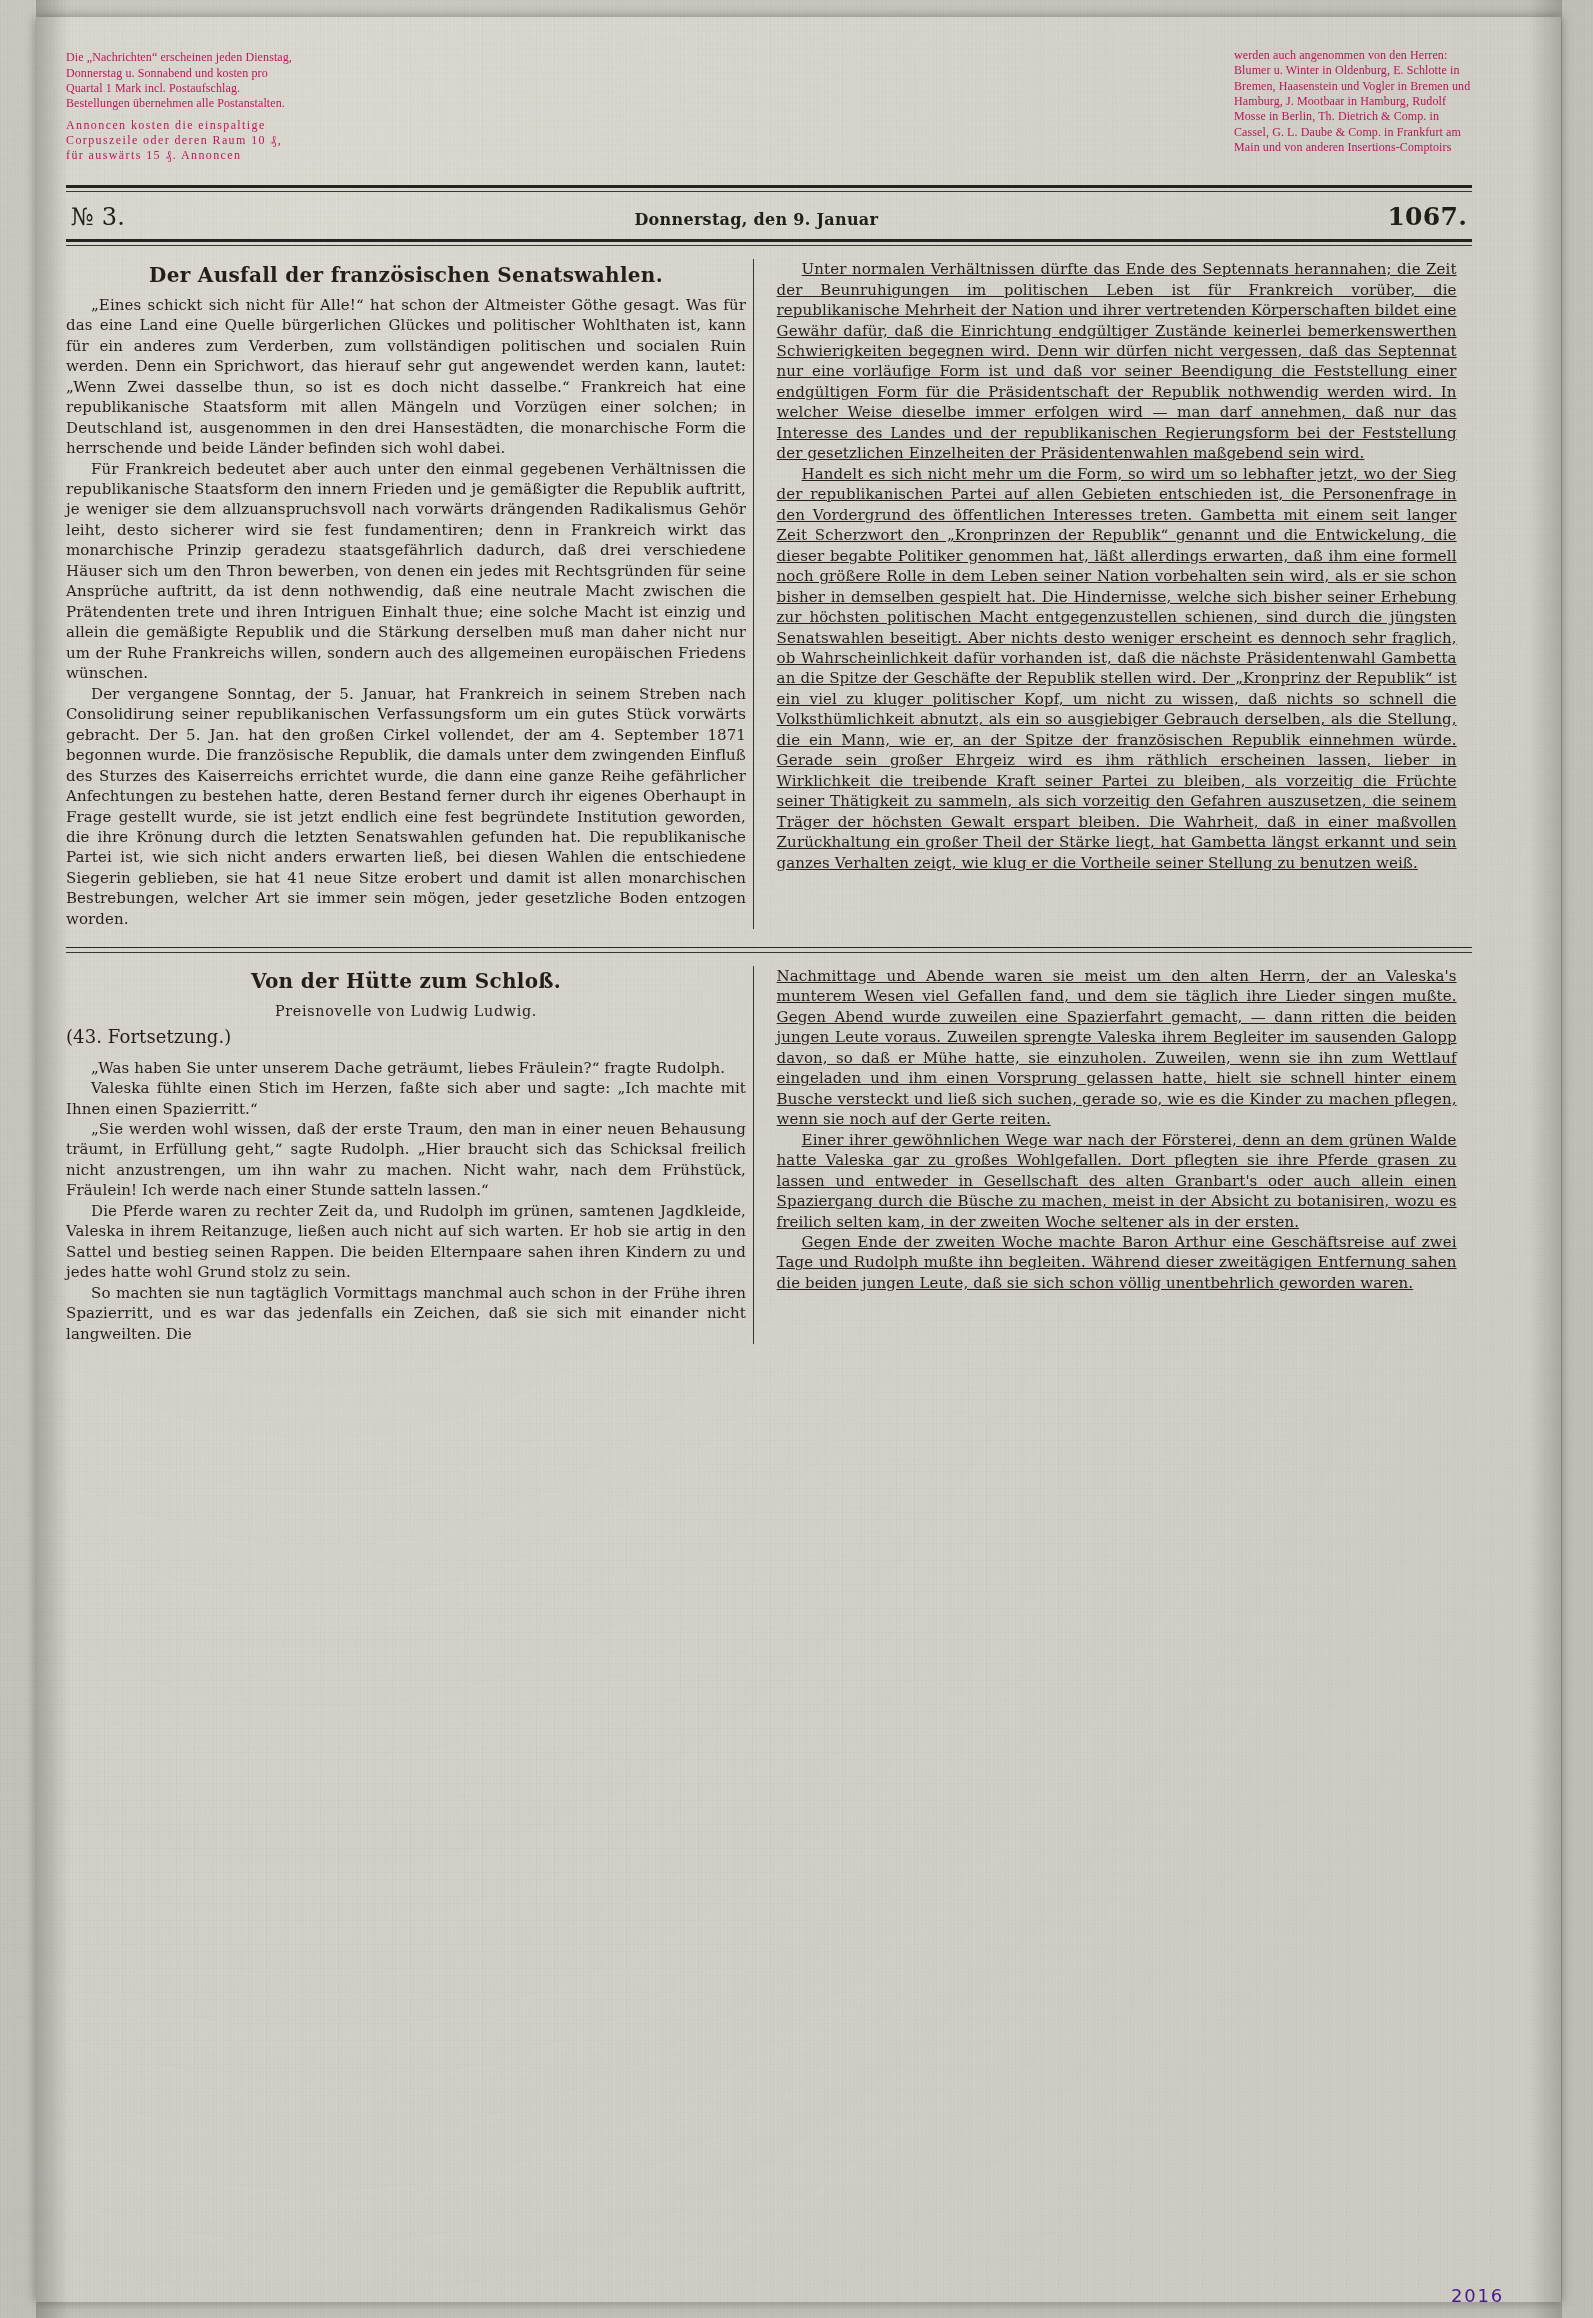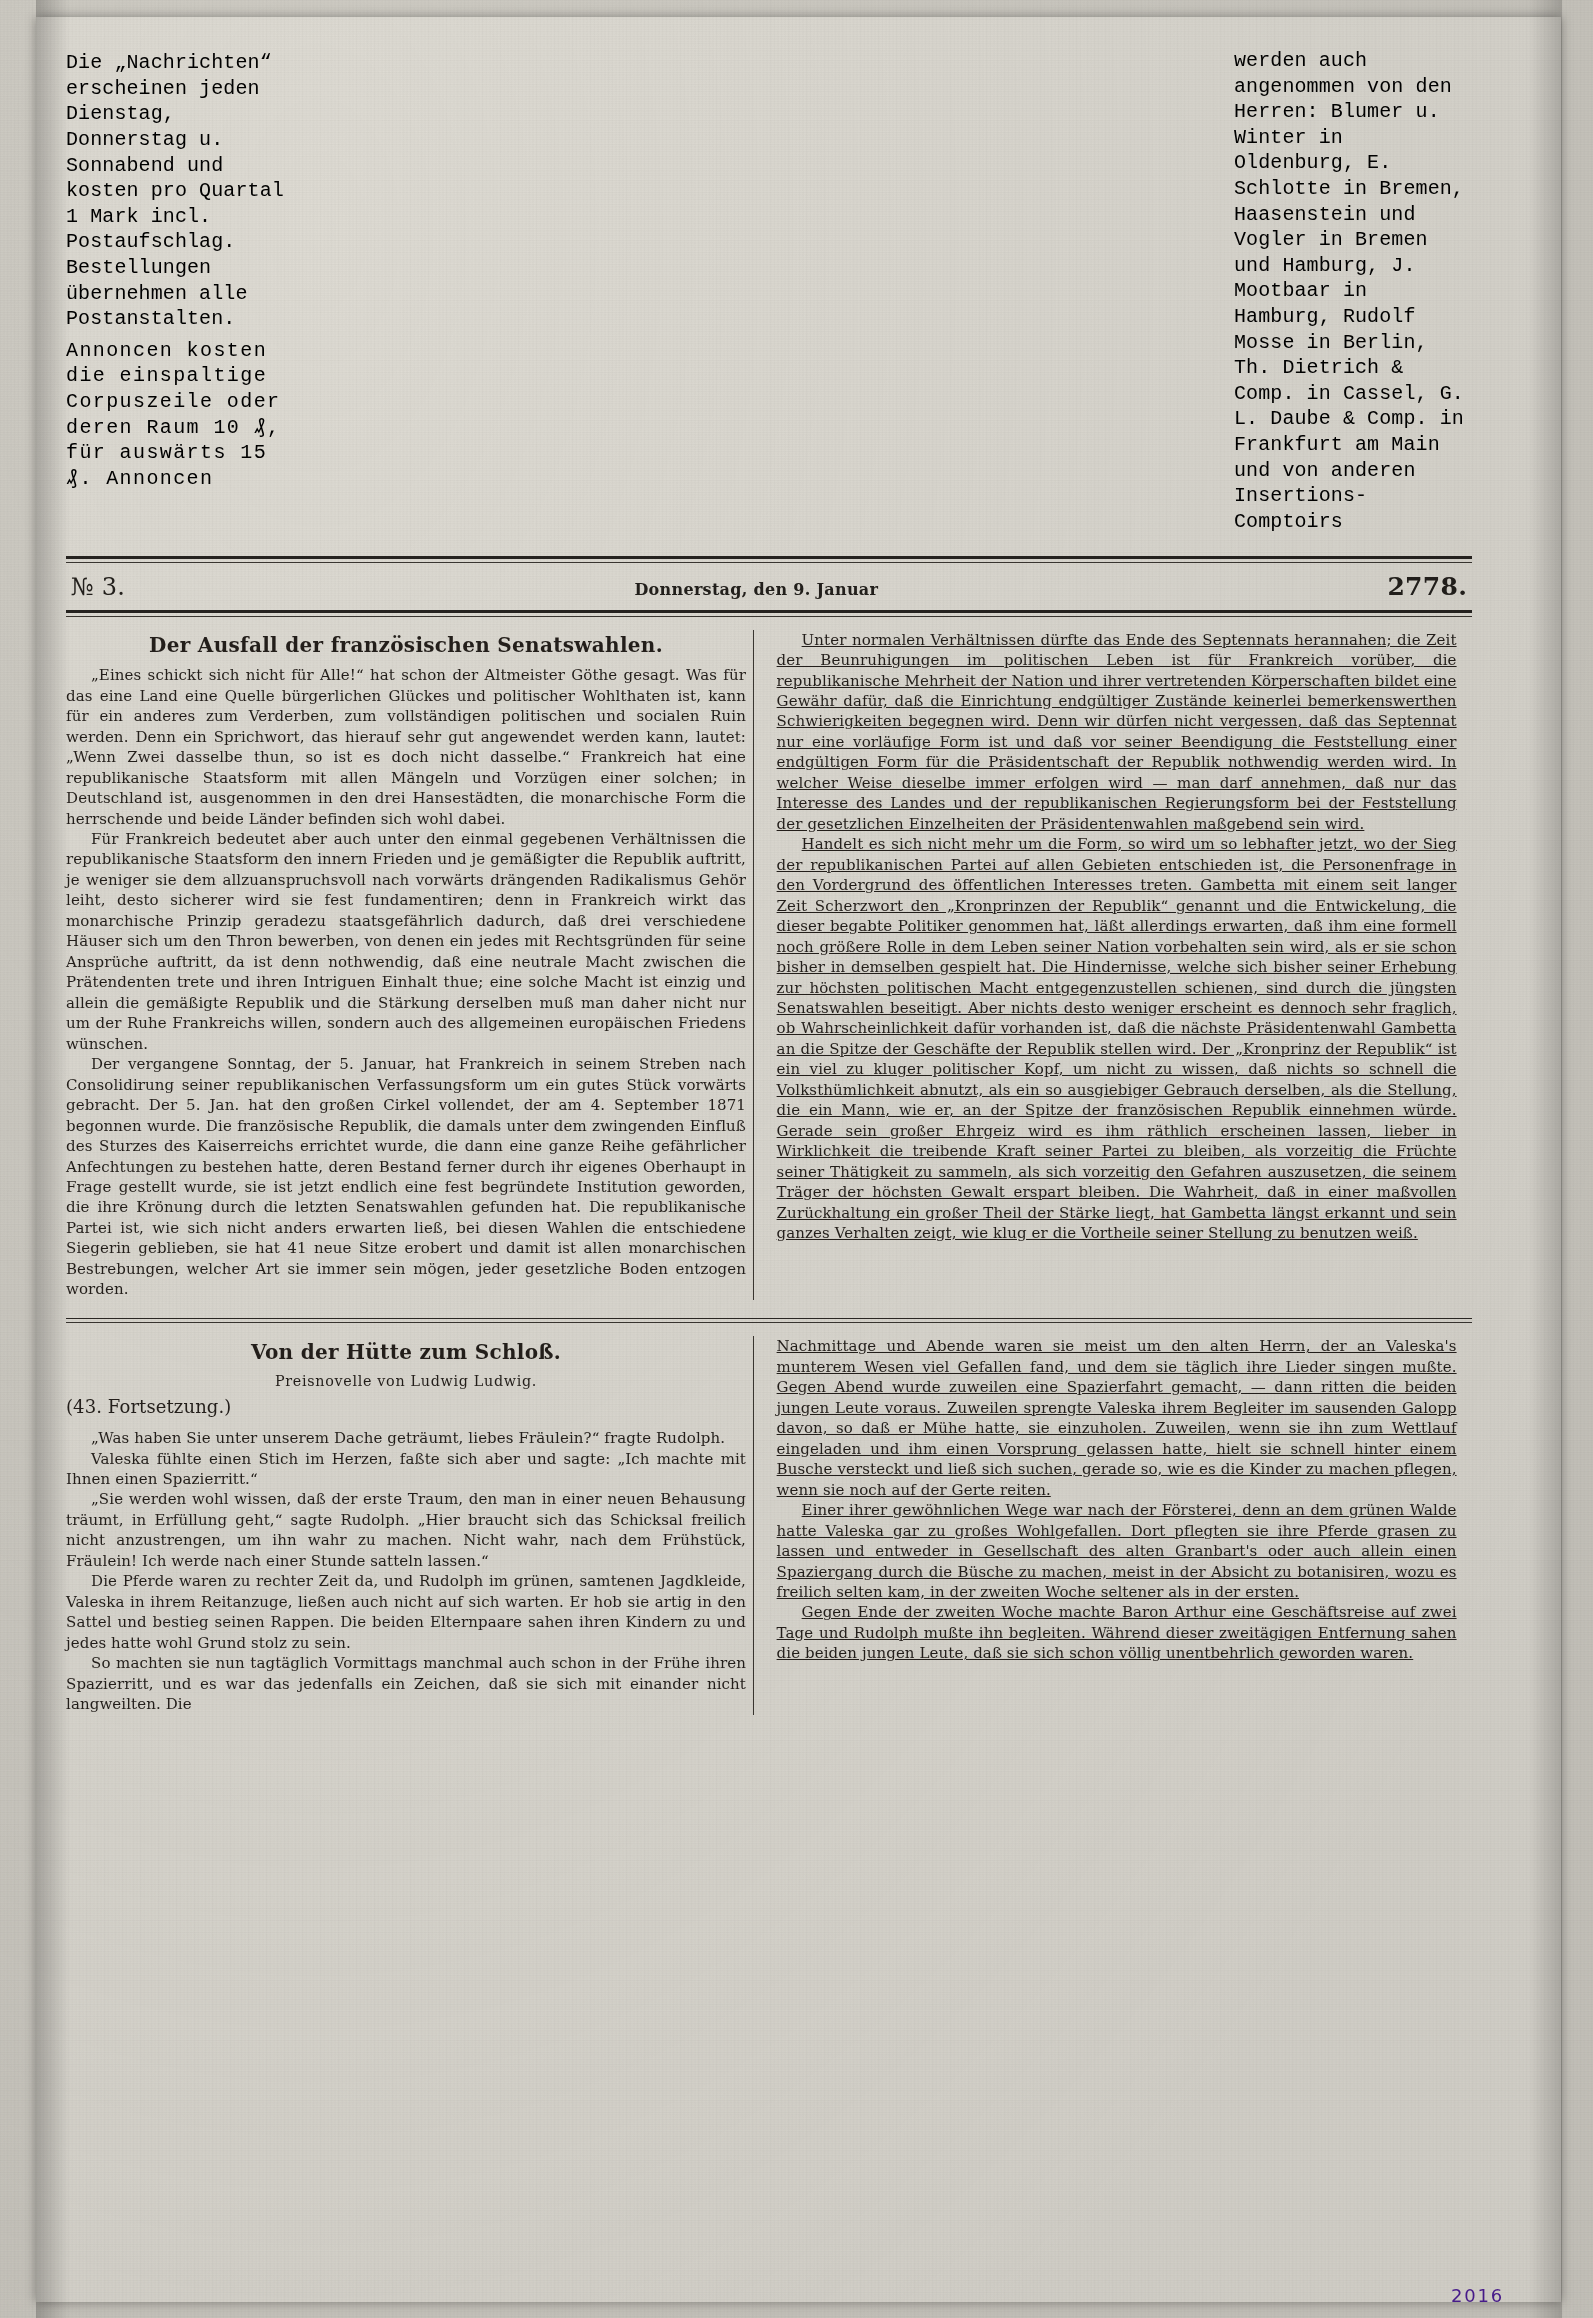--- a/index.html
+++ b/index.html
@@ -44,25 +44,25 @@
     color: #23201c;
   }
   
   .masthead {
     display: flex;
     align-items: flex-start;
     justify-content: space-between;
   }
   .mast-col {
     width: 238px;
-    font-family: Liberation Mono, monospace;
-    font-size: 20px;
+    font-family: Liberation Serif, serif;
+    font-size: 12px;
     line-height: 1.28;
     letter-spacing: 0.1px;
-    color: #000000;
+    color: #be185d;
   }
   .mast-col.left { padding-top: 8.3px; }
   .mast-col.right { padding-top: 6px; text-align: left; }
   .mast-col p { margin: 0 0 6px 0; }
   .mast-col .sp { letter-spacing: 1.4px; }
   .mast-center {
     flex: 1;
     text-align: center;
     padding: 0 9.5px;
   }
@@ -208,21 +208,21 @@
 
     <hr class="rule-thick">
     <hr class="rule-thin">
 
     <div class="issueline">
       <div class="no">
         <span>№</span>
         <span>3.</span>
       </div>
       <div class="date">Donnerstag, den 9. Januar</div>
-      <div class="year">2778.</div>
+      <div class="year">1067.</div>
     </div>
 
     <hr class="rule-thick" style="margin-top:0">
     <hr class="rule-thin">
 
     <div class="cols" style="margin-top:13px">
       <div class="col first">
         <div class="headline">Der Ausfall der französischen Senatswahlen.</div>
         <p>„Eines schickt sich nicht für Alle!“ hat schon der Altmeister Göthe gesagt. Was für das eine Land eine Quelle bürgerlichen Glückes und politischer Wohlthaten ist, kann für ein anderes zum Verderben, zum vollständigen politischen und socialen Ruin werden. Denn ein Sprichwort, das hierauf sehr gut angewendet werden kann, lautet: „Wenn Zwei dasselbe thun, so ist es doch nicht dasselbe.“ Frankreich hat eine republikanische Staatsform mit allen Mängeln und Vorzügen einer solchen; in Deutschland ist, ausgenommen in den drei Hansestädten, die monarchische Form die herrschende und beide Länder befinden sich wohl dabei.</p>
         <p>Für Frankreich bedeutet aber auch unter den einmal gegebenen Verhältnissen die republikanische Staatsform den innern Frieden und je gemäßigter die Republik auftritt, je weniger sie dem allzuanspruchsvoll nach vorwärts drängenden Radikalismus Gehör leiht, desto sicherer wird sie fest fundamentiren; denn in Frankreich wirkt das monarchische Prinzip geradezu staatsgefährlich dadurch, daß drei verschiedene Häuser sich um den Thron bewerben, von denen ein jedes mit Rechtsgründen für seine Ansprüche auftritt, da ist denn nothwendig, daß eine neutrale Macht zwischen die Prätendenten trete und ihren Intriguen Einhalt thue; eine solche Macht ist einzig und allein die gemäßigte Republik und die Stärkung derselben muß man daher nicht nur um der Ruhe Frankreichs willen, sondern auch des allgemeinen europäischen Friedens wünschen.</p>

